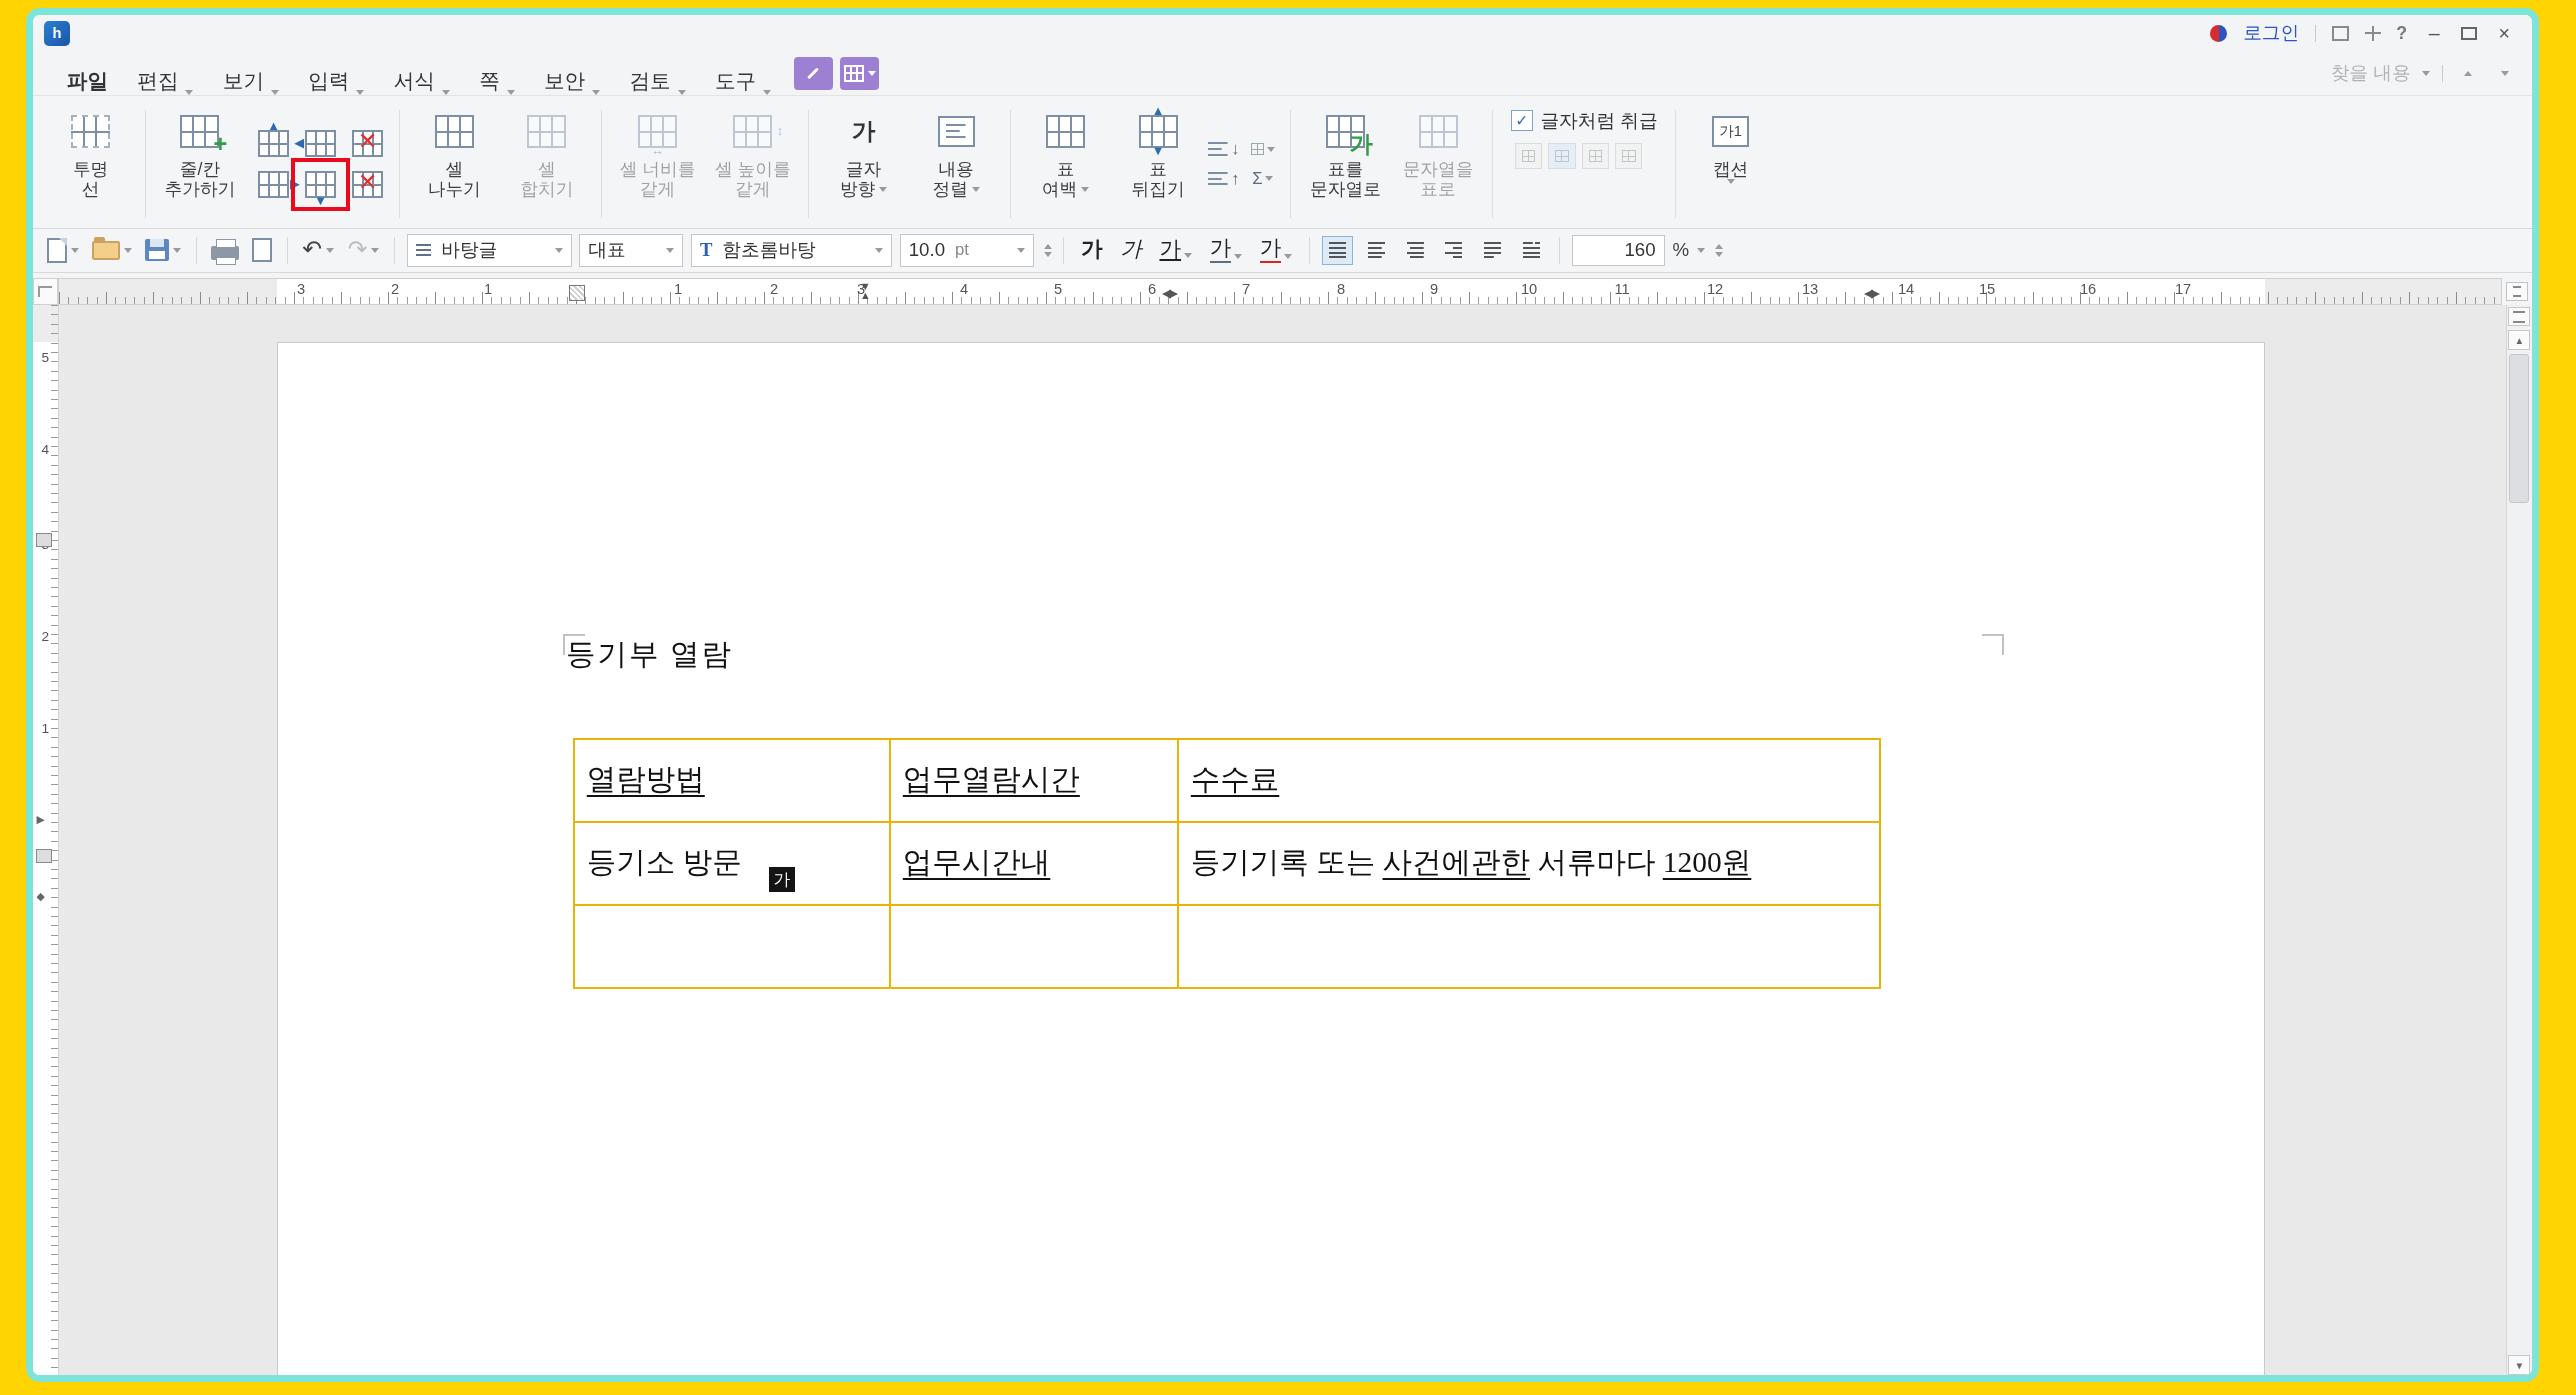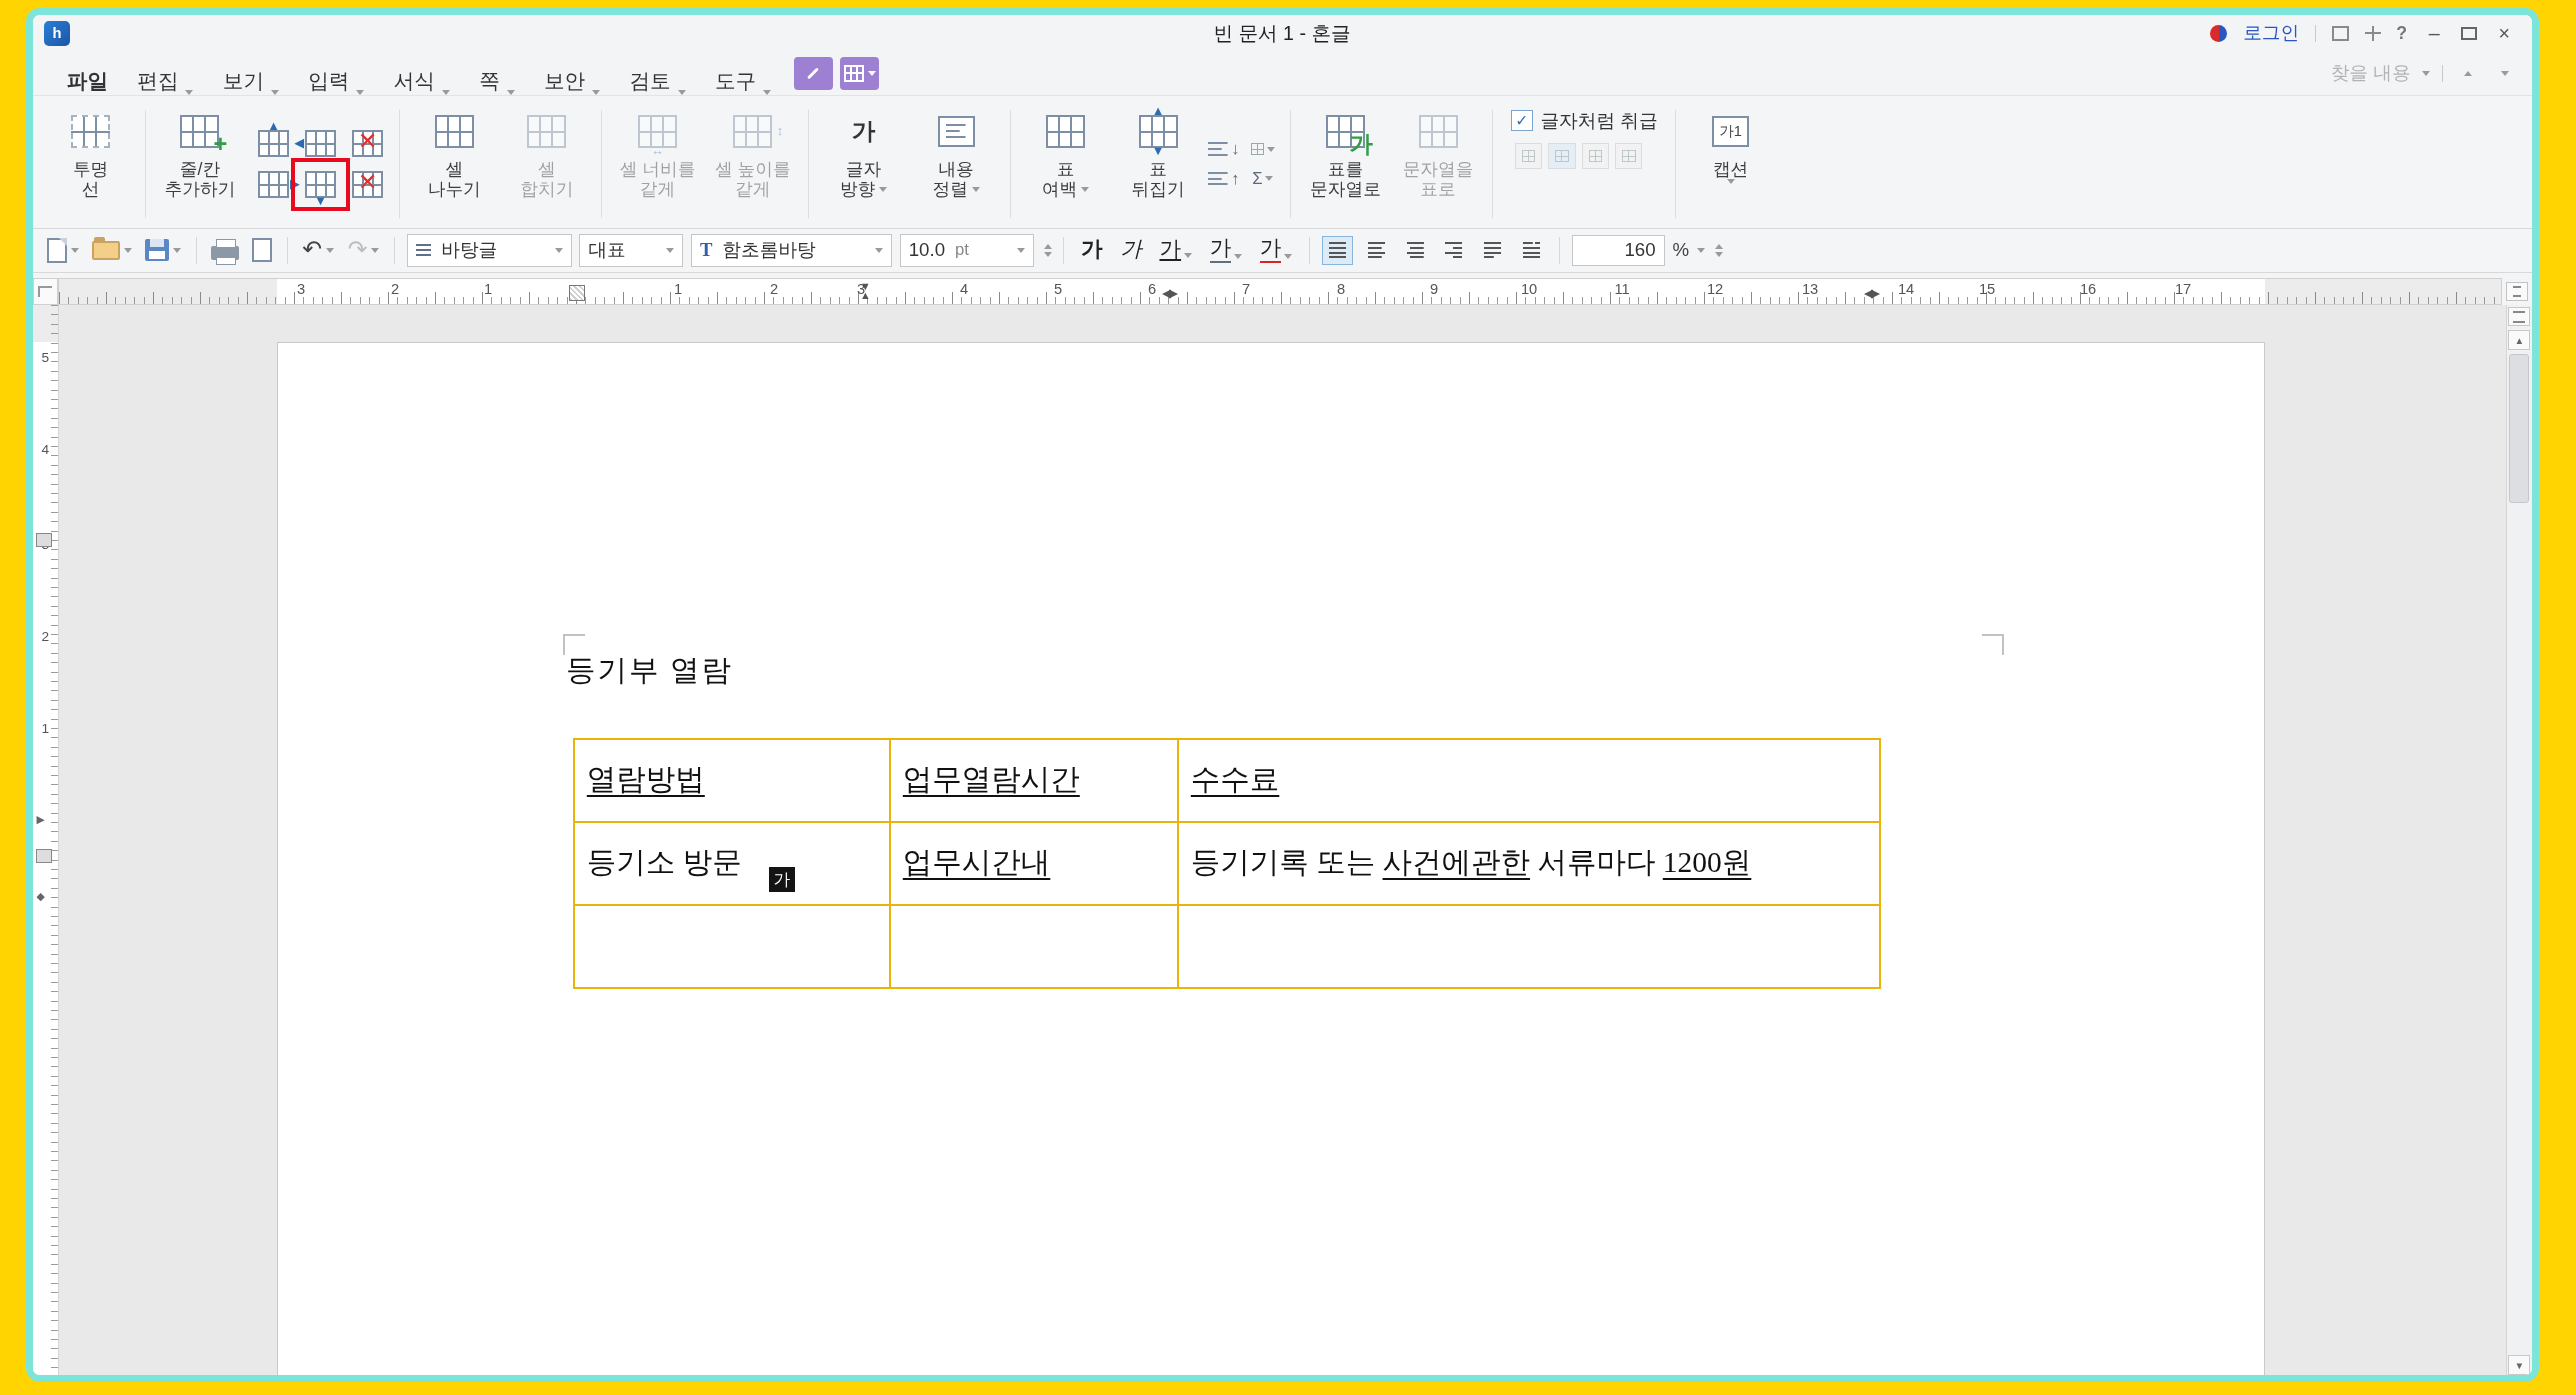--- a/index.html
+++ b/index.html
@@ -170,21 +170,21 @@
   .vticks{position:absolute;top:0;bottom:0;right:0;width:6.9px;
           background-image:repeating-linear-gradient(to bottom,#9a9a9a 0 1px,transparent 1px 9.4px)}
   .vnum{position:absolute;right:8.8px;font-size:13.7px;color:#555}
   .vmark{position:absolute;left:3.9px;width:13.7px;height:11.8px;border:1px solid #888;background:#ddd}
   .vmark.tri{border:none;background:none;color:#666;font-size:10.8px;line-height:9.8px}
   .docarea{flex:1;background:#e9e9e9;position:relative;overflow:hidden}
   .page{position:absolute;left:218px;top:37px;width:1988px;height:1276px;background:#fff;border:1px solid #c9c9c9;box-sizing:border-box}
   .crop{position:absolute;width:19.6px;height:19.6px;border-top:2px solid #c2c2c2}
   .crop.cl{border-left:2px solid #c2c2c2}
   .crop.cr{border-right:2px solid #c2c2c2}
-  .heading{position:absolute;left:288px;top:308px;font-family:"Liberation Serif","DejaVu Serif",serif;
+  .heading{position:absolute;left:288px;top:292px;font-family:"Liberation Serif","DejaVu Serif",serif;
            font-size:29.5px;color:#111;letter-spacing:2px}
   .dtable{position:absolute;left:295px;top:395px;border-collapse:collapse;table-layout:fixed}
   .dtable td{border:2px solid #eab308;height:81px;font-family:"Liberation Serif","DejaVu Serif",serif;
              font-size:29.5px;color:#111;padding:0 11.8px;vertical-align:middle;white-space:nowrap;overflow:hidden}
   .uw{text-decoration:underline;text-underline-offset:5.9px;text-decoration-thickness:2px}
   .ime{position:absolute;left:491px;top:524px;width:25.5px;height:25.5px;background:#141414;color:#fff;
        display:flex;align-items:center;justify-content:center;font-size:16.7px;
        font-family:"Liberation Serif","DejaVu Serif",serif}
   .vscroll{width:25.5px;background:#f0f1f3;border-left:1px solid #d5d5d5;display:flex;flex-direction:column;align-items:center;gap:3.9px;padding-top:2px;box-sizing:border-box}
   .sbtn{width:21.6px;height:19.6px;border:1px solid #c8c8c8;background:#fafafa;display:flex;align-items:center;justify-content:center;font-size:9.8px;color:#666;padding:0}
@@ -193,21 +193,20 @@
 </style>
 </head>
 <body>
 
 <div class="desktop">
 <div class="frame">
 <div class="window">
 
   <div class="titlebar">
     <div class="logo">h</div>
-    <div class="wtitle">빈 문서 1 - 혼글</div>
     <div class="tbright">
       <span class="acct"></span>
       <a class="login" href="#">로그인</a>
       <span class="vsep"></span>
       <span class="tbico"></span>
       <span class="tbico cross"></span>
       <span class="help">?</span>
       <button class="winbtn">–</button>
       <span class="restore"></span>
       <button class="winbtn">×</button>

